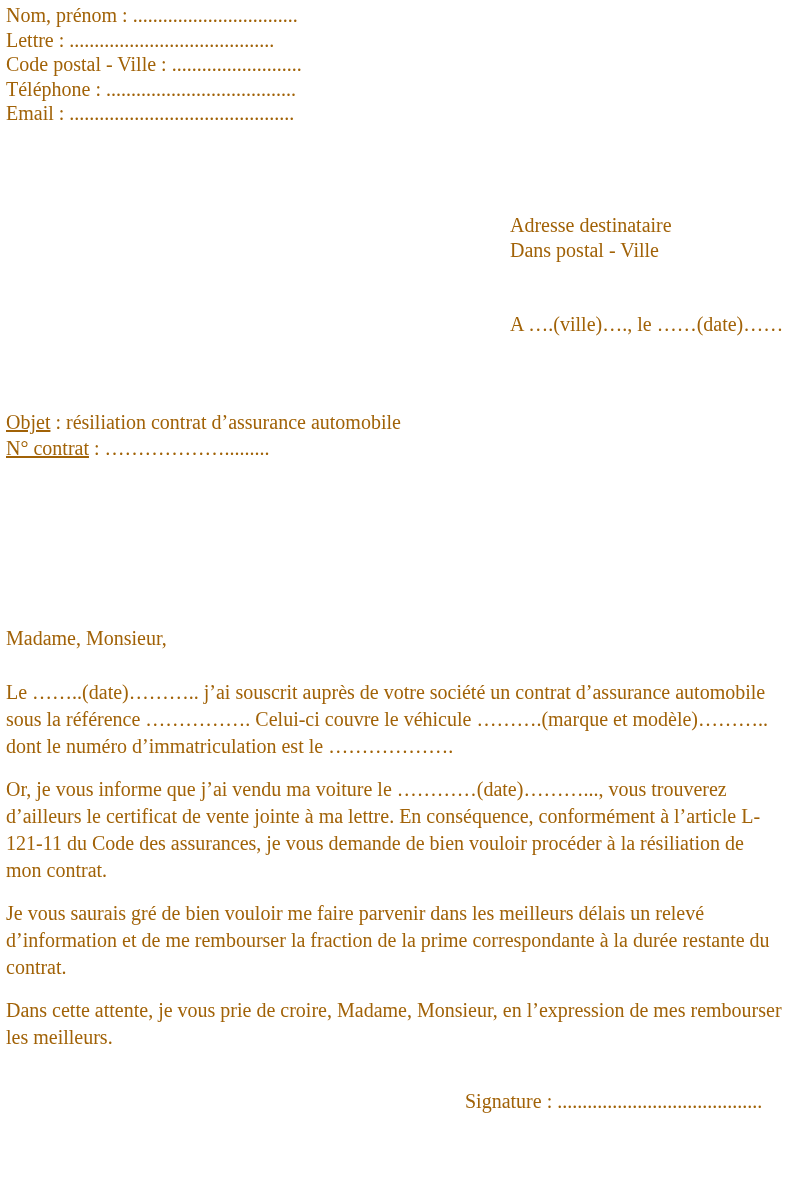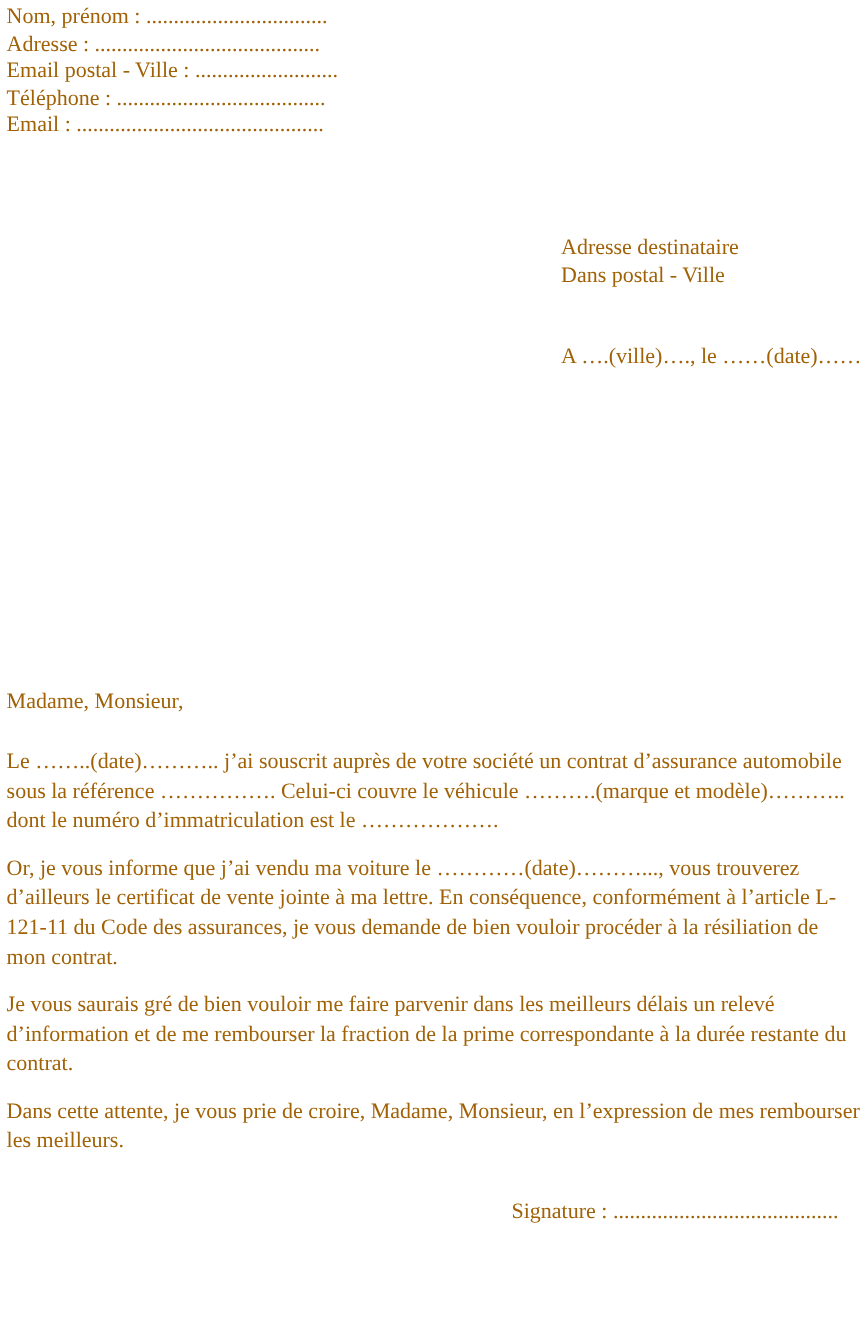--- a/index.html
+++ b/index.html
@@ -72,33 +72,37 @@
     white-space: nowrap;
   }
 </style>
 </head>
 <body>
 
 <div class="page">
 
   <div class="sender">
     <div>Nom, prénom : .................................</div>
-    <div>Adresse : .........................................</div>
-    <div>Email postal - Ville : ..........................</div>
+    <div>Lettre : .........................................</div>
+    <div>Code postal - Ville : ..........................</div>
     <div>Téléphone : ......................................</div>
     <div>Email : .............................................</div>
   </div>
 
   <div class="recipient">
     <div>Adresse destinataire</div>
     <div>Dans postal - Ville</div>
   </div>
 
   <div class="dateline">A ….(ville)…., le ……(date)……</div>
 
+  <div class="subject">
+    <div><span class="u">Objet</span><span> : résiliation contrat d’assurance automobile</span></div>
+    <div><span class="u">N° contrat</span><span> : ……………….........</span></div>
+  </div>
 
 
   <div class="bodytext">
     <p class="salutation">Madame, Monsieur,</p>
     <p>Le ……..(date)……….. j’ai souscrit auprès de votre société un contrat d’assurance automobile sous la référence ……………. Celui-ci couvre le véhicule ……….(marque et modèle)……….. dont le numéro d’immatriculation est le ……………….</p>
     <p>Or, je vous informe que j’ai vendu ma voiture le …………(date)………..., vous trouverez d’ailleurs le certificat de vente jointe à ma lettre. En conséquence, conformément à l’article L-121-11 du Code des assurances, je vous demande de bien vouloir procéder à la résiliation de mon contrat.</p>
     <p>Je vous saurais gré de bien vouloir me faire parvenir dans les meilleurs délais un relevé d’information et de me rembourser la fraction de la prime correspondante à la durée restante du contrat.</p>
     <p>Dans cette attente, je vous prie de croire, Madame, Monsieur, en l’expression de mes rembourser les meilleurs.</p>
   </div>
 

